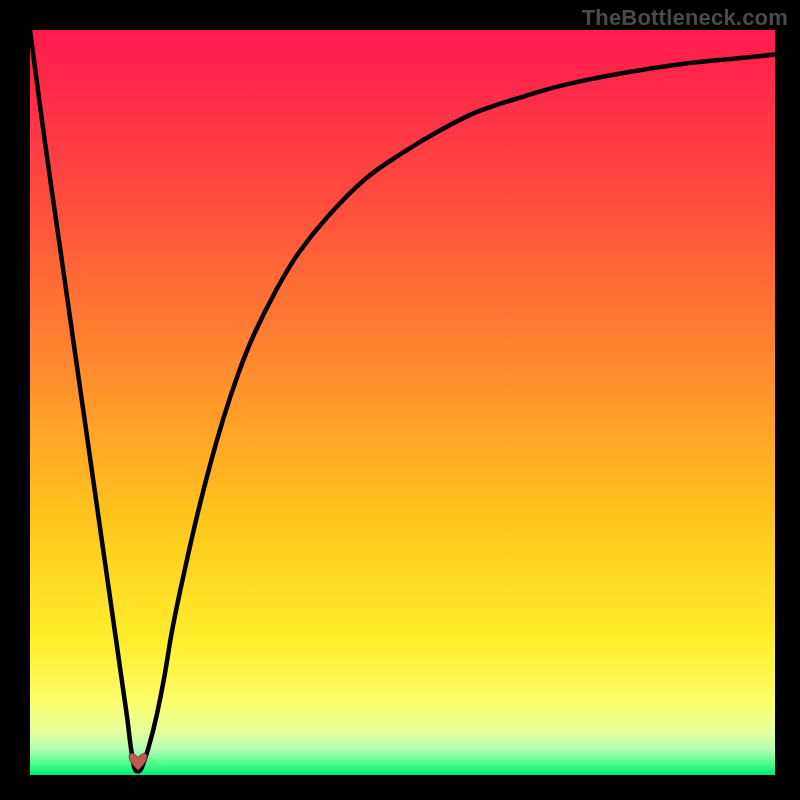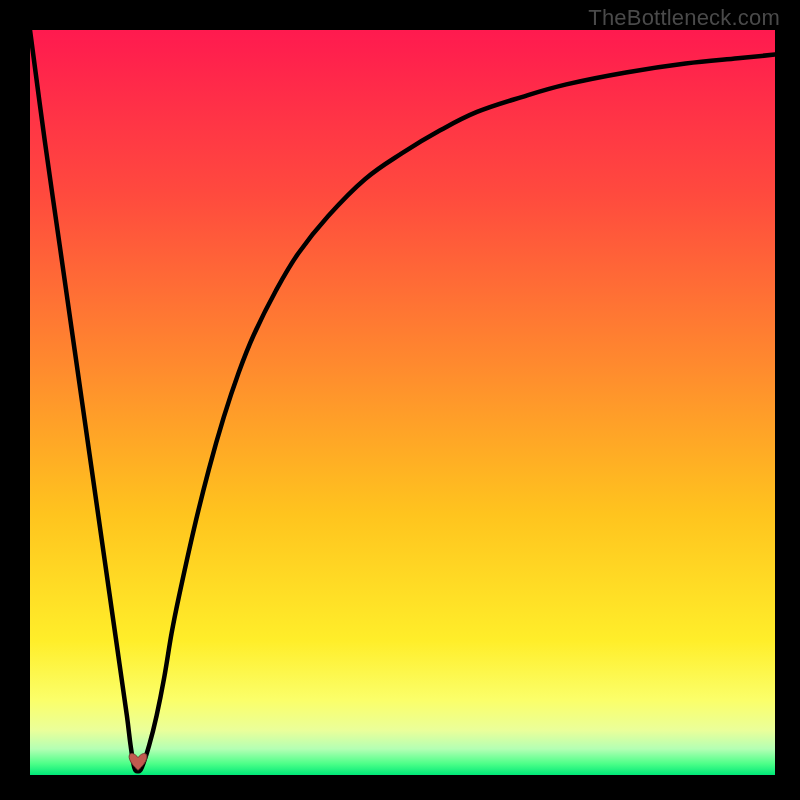--- a/index.html
+++ b/index.html
@@ -38,24 +38,24 @@
     left: 0;
     top: 0;
     width: 745px;
     height: 745px;
     display: block;
     pointer-events: none;
   }
   .watermark {
     position: absolute;
     top: 5px;
-    right: 20px;
+    right: 12px;
     color: #4a4a4a;
     font-size: 22px;
-    font-weight: 400;
+    font-weight: 700;
     letter-spacing: 0.2px;
     user-select: none;
   }
 </style>
 </head>
 <body>
 
 <div class="frame">
 
   <div class="plot-wrap">

